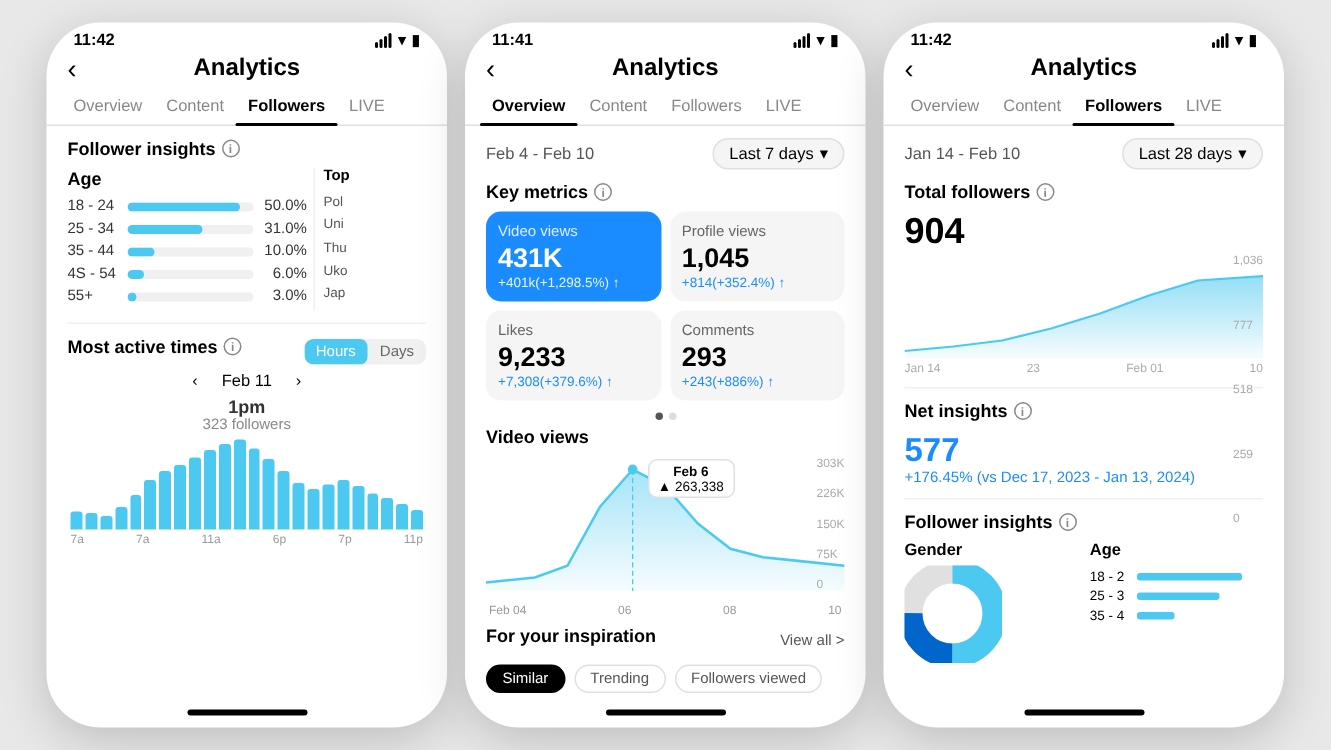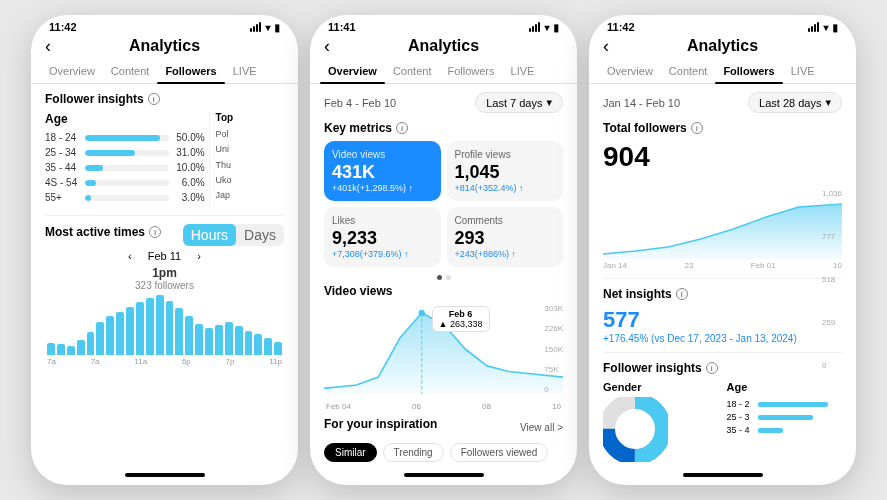--- a/index.html
+++ b/index.html
@@ -181,21 +181,21 @@
     }
 
     .toggle-group {
       display: flex;
       background: #f0f0f0;
       border-radius: 6px;
       overflow: hidden;
     }
 
     .toggle-btn {
-      font-size: 14px;
+      font-size: 10px;
       padding: 3px 8px;
       cursor: pointer;
       color: #666;
     }
 
     .toggle-btn.active {
       background: #4cc9f0;
       color: #fff;
       border-radius: 5px;
     }
@@ -380,23 +380,23 @@
       border-radius: 50%;
       background: #ddd;
     }
 
     .dot.active {
       background: #555;
     }
 
     
     .total-followers-value {
-      font-size: 28px;
+      font-size: 24px;
       font-weight: 700;
-      margin-bottom: 16px;
+      margin-bottom: 0;
     }
 
     .area-chart {
       width: 100%;
       height: 70px;
       position: relative;
     }
 
     .chart-x-labels {
       display: flex;

